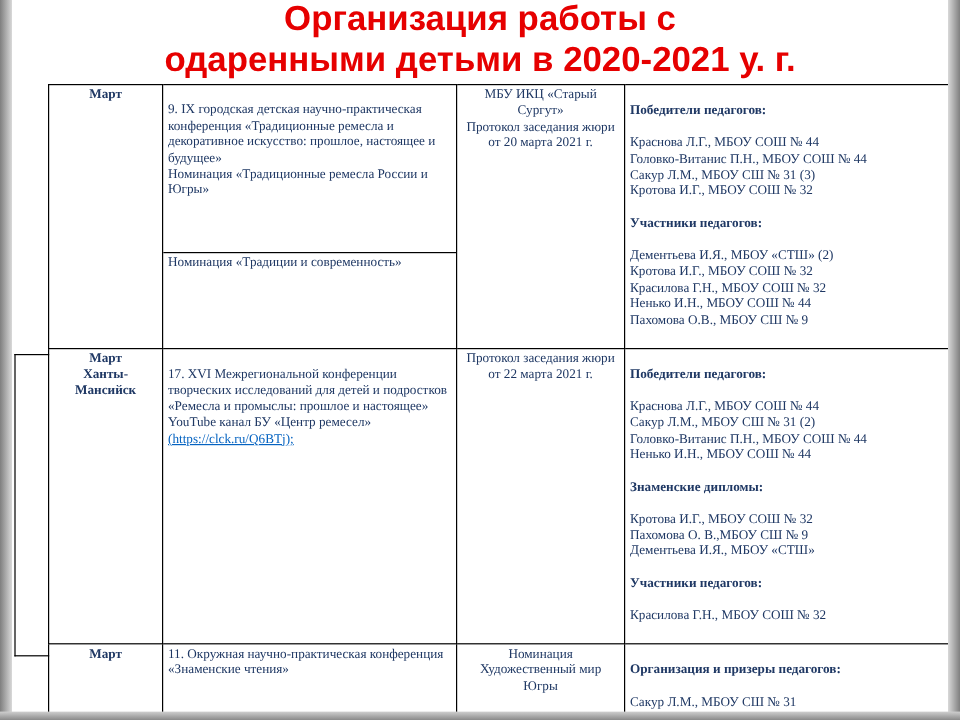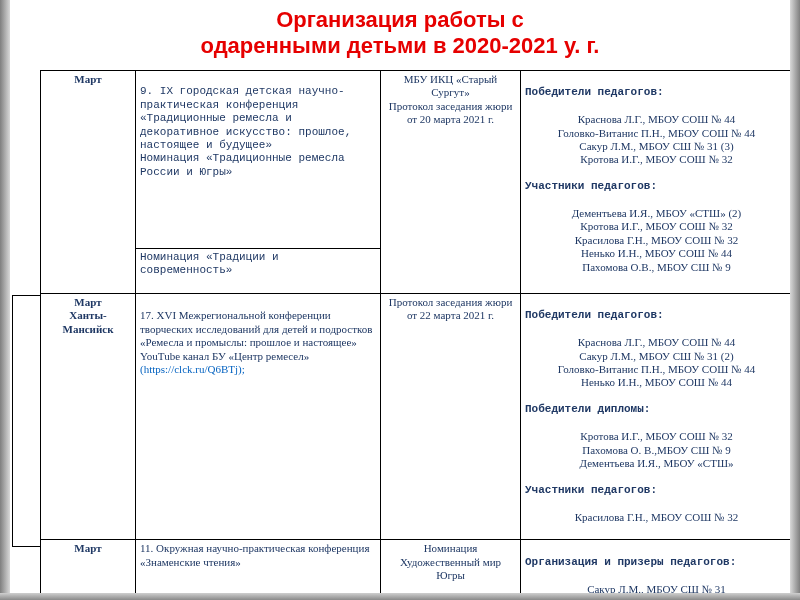--- a/index.html
+++ b/index.html
@@ -4,34 +4,34 @@
 <style>
   html,body{margin:0;padding:0;}
   .slide{position:relative;width:800px;height:600px;background:#ffffff;overflow:hidden;
          font-family:"Liberation Serif",serif;}
   .edge{position:absolute;z-index:6;}
   .edge-left{left:0;top:0;bottom:0;width:10px;background:linear-gradient(to right,#7f7f7f,#d9d9d9);}
   .edge-right{right:0;top:0;bottom:0;width:10px;background:linear-gradient(to left,#7f7f7f,#d9d9d9);}
   .edge-bottom{left:0;right:0;bottom:0;height:7px;background:linear-gradient(to top,#8a8a8a,#cfcfcf);}
   .title{position:absolute;top:0;left:12px;right:12px;height:66px;display:flex;align-items:center;
          justify-content:center;text-align:center;color:#e60000;
-         font-family:"Liberation Sans",sans-serif;font-weight:bold;font-size:22px;line-height:1.18;
+         font-family:"Liberation Sans",sans-serif;font-weight:bold;font-size:29px;line-height:1.18;
          white-space:pre-line;}
   .tbl-wrap{position:absolute;left:40px;top:70px;width:752px;}
   table{border-collapse:collapse;table-layout:fixed;width:752px;color:#1f3864;
         font-size:11px;line-height:1.22;}
   td{border:1px solid #000;vertical-align:top;padding:2px 4px;white-space:pre-line;overflow:hidden;}
   .c1{text-align:center;font-weight:bold;}
   .c3{text-align:center;}
-  .ev-td{padding:0;font-family:Liberation Mono, monospace;}
+  .ev-td{padding:0;}
   .ev-main{padding:1px 4px;min-height:112px;box-sizing:border-box;}
-  .ev-sub{border-top:1px solid #000;padding:2px 4px;margin-top:38px;}
-  .sec-h{font-weight:bold;display:block;font-family:Liberation Mono, monospace;}
-  .sec-l{display:block;text-align:center;}
-  .link{color:#0563c1;cursor:pointer;}
+  .ev-sub{border-top:1px solid #000;padding:2px 4px;}
+  .sec-h{font-weight:bold;display:block;}
+  .sec-l{display:block;}
+  .link{color:#0563c1;text-decoration:underline;cursor:pointer;}
   tr.r0{height:144px;} tr.r1{height:145px;} tr.r2{height:53px;}
   .bracket{position:absolute;left:12px;top:295px;width:28px;height:250px;
            border-left:1px solid #000;border-top:1px solid #000;border-bottom:1px solid #000;}
 </style>
 </head>
 <body>
 
 <div class="slide">
 
   <div class="title">Организация работы с
@@ -81,21 +81,21 @@
 YouTube канал БУ «Центр ремесел»</span>
           <a class="link">(https://clck.ru/Q6BTj);</a>
         </td>
         <td class="c3">Протокол заседания жюри от 22 марта 2021 г.</td>
         <td class="c4">
           <span class="sec-h">Победители педагогов:</span>
           <span class="sec-l">Краснова Л.Г., МБОУ СОШ № 44
 Сакур Л.М., МБОУ СШ № 31 (2)
 Головко-Витанис П.Н., МБОУ СОШ № 44
 Ненько И.Н., МБОУ СОШ № 44</span>
-          <span class="sec-h">Победители дипломы:</span>
+          <span class="sec-h">Знаменские дипломы:</span>
           <span class="sec-l">Кротова И.Г., МБОУ СОШ № 32
 Пахомова О. В.,МБОУ СШ № 9
 Дементьева И.Я., МБОУ «СТШ»</span>
           <span class="sec-h">Участники педагогов:</span>
           <span class="sec-l">Красилова Г.Н., МБОУ СОШ № 32</span>
         </td>
       </tr>
 
       <tr class="r2">
         <td class="c1">Март</td>

